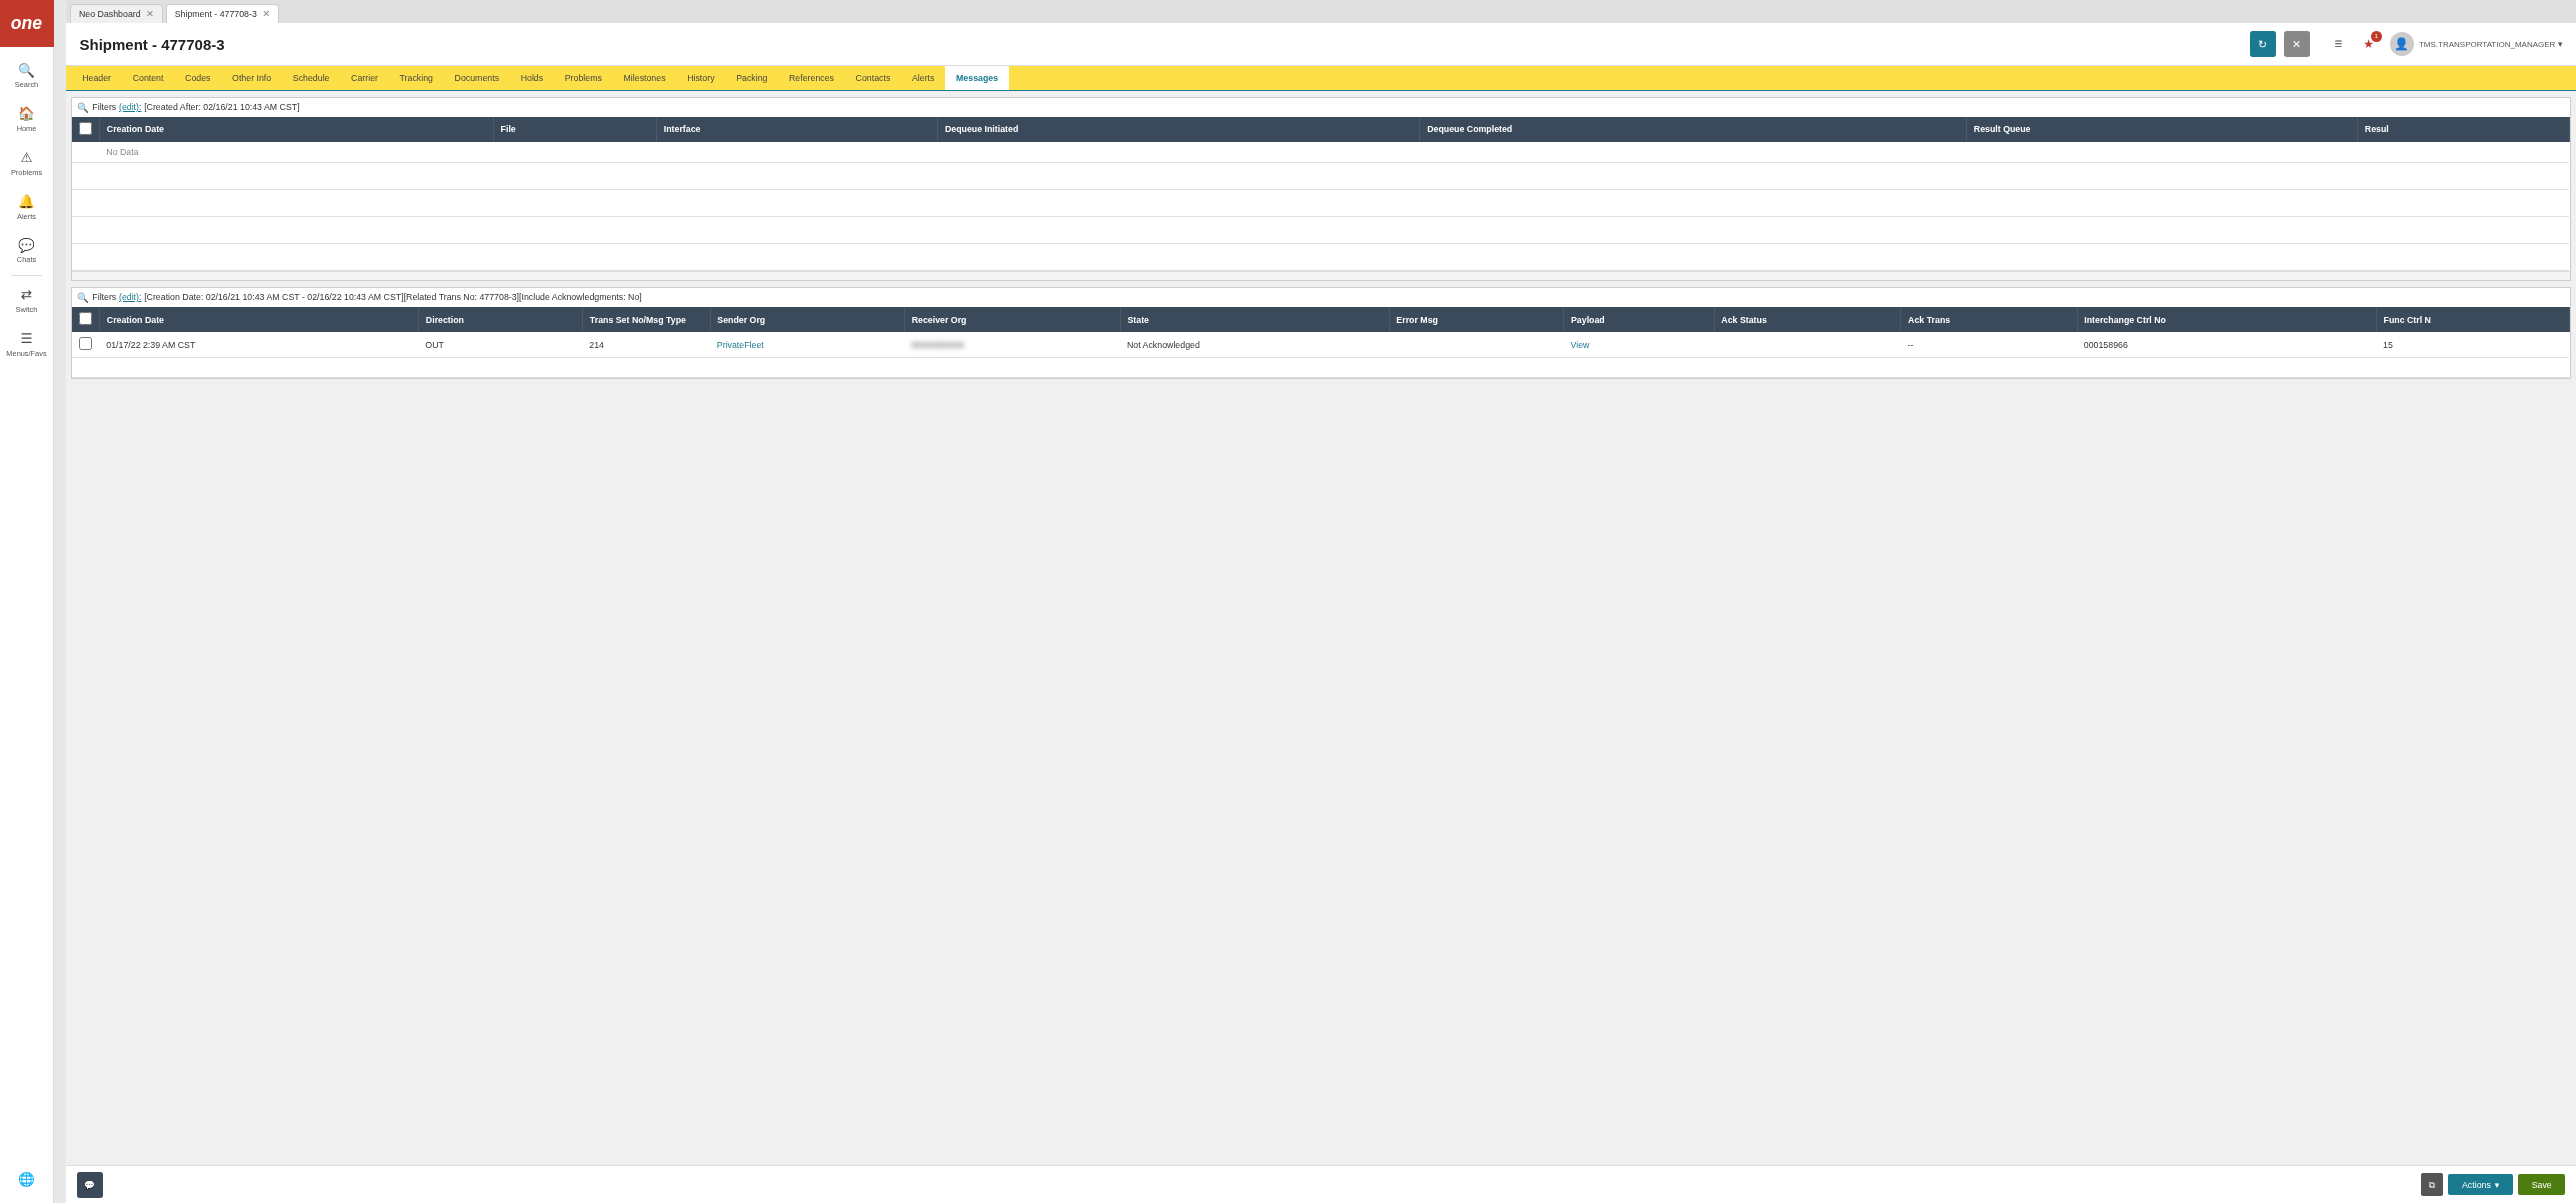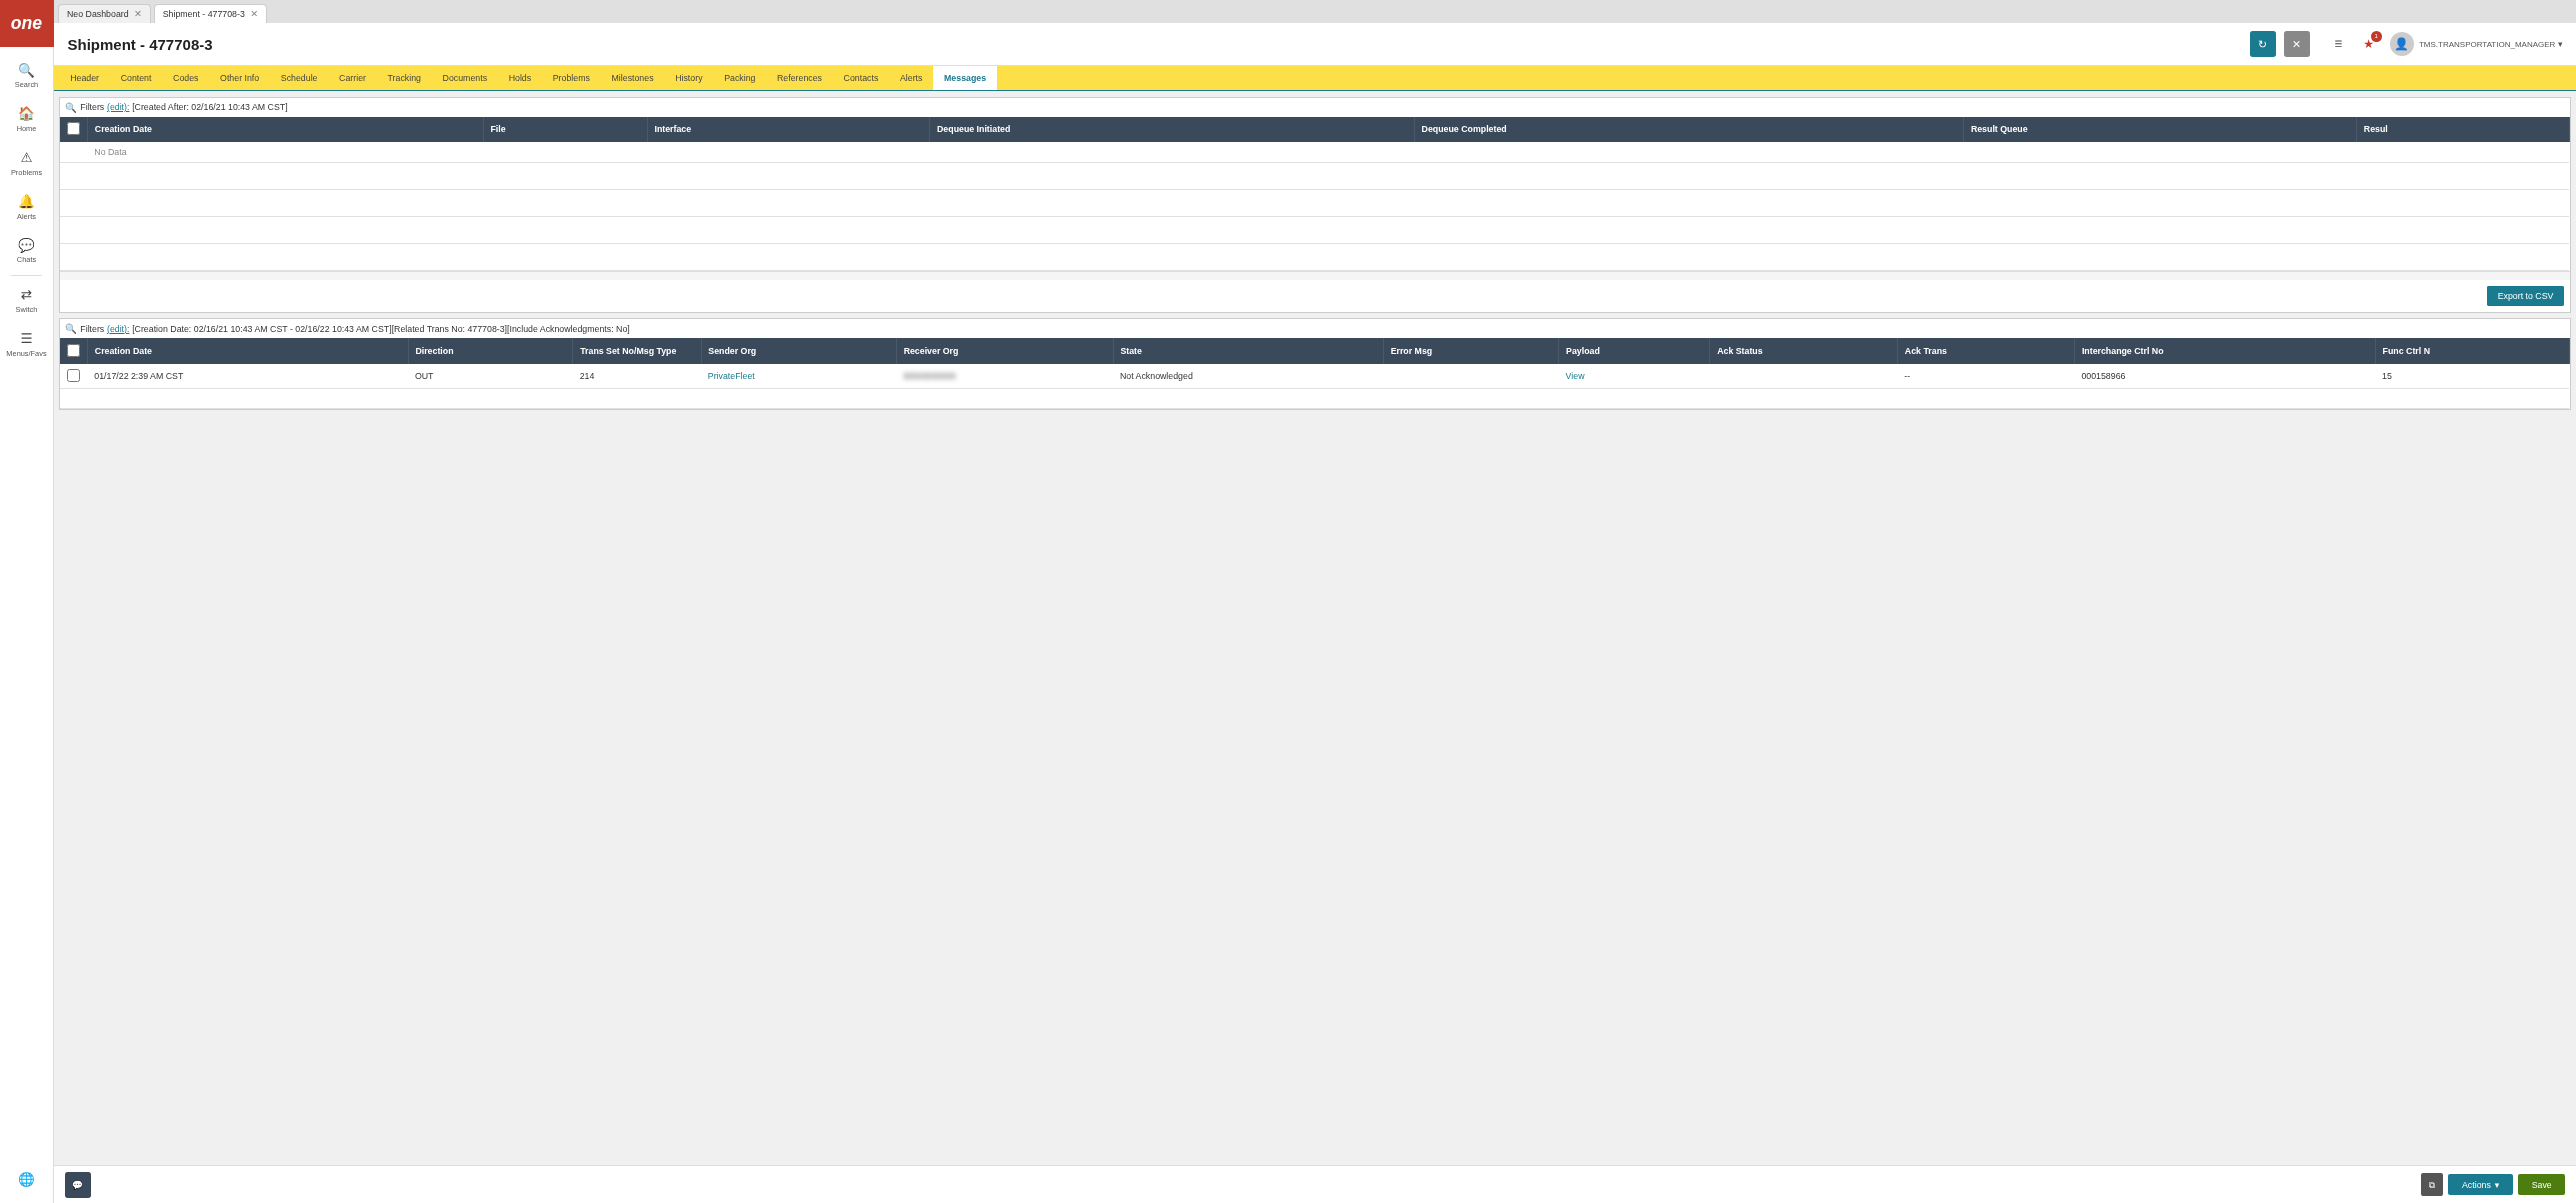--- a/index.html
+++ b/index.html
@@ -42,20 +42,21 @@
     .sidebar-item .icon { font-size: 13.5px; margin-bottom: 2.7px; }
     .sidebar-item .label { font-size: 7.4px; color: #555; }
     .sidebar-divider { width: 60%; height: 0.7px; background: #ddd; margin: 2.7px 0; }
 
     
     .main-content {
       flex: 1;
       display: flex;
       flex-direction: column;
       overflow: hidden;
+      padding-left: 12px;
     }
 
     
     .browser-tabs {
       display: flex;
       align-items: center;
       background: #e0e0e0;
       padding: 4px 4px 0 4px;
       gap: 2.7px;
     }
@@ -459,23 +460,20 @@
                 <td colspan="8"></td>
               </tr>
             <tr style="height:27px;">
                 <td colspan="8"></td>
               </tr>
           </tbody>
         </table>
       </div>
       <div class="h-scroll-area">
         <div class="h-scroll-inner"></div>
-      </div>
-      <div class="export-btn-row">
-        <button class="export-btn">Export to CSV</button>
       </div>
     </div>
 
     <div class="section">
       <div class="filter-row">
         <span class="search-icon">🔍</span>
         <span>Filters</span>
         <span class="filter-link">(edit):</span>
         <span>[Creation Date: 02/16/21 10:43 AM CST - 02/16/22 10:43 AM CST][Related Trans No: 477708-3][Include Acknowledgments: No]</span>
       </div>

